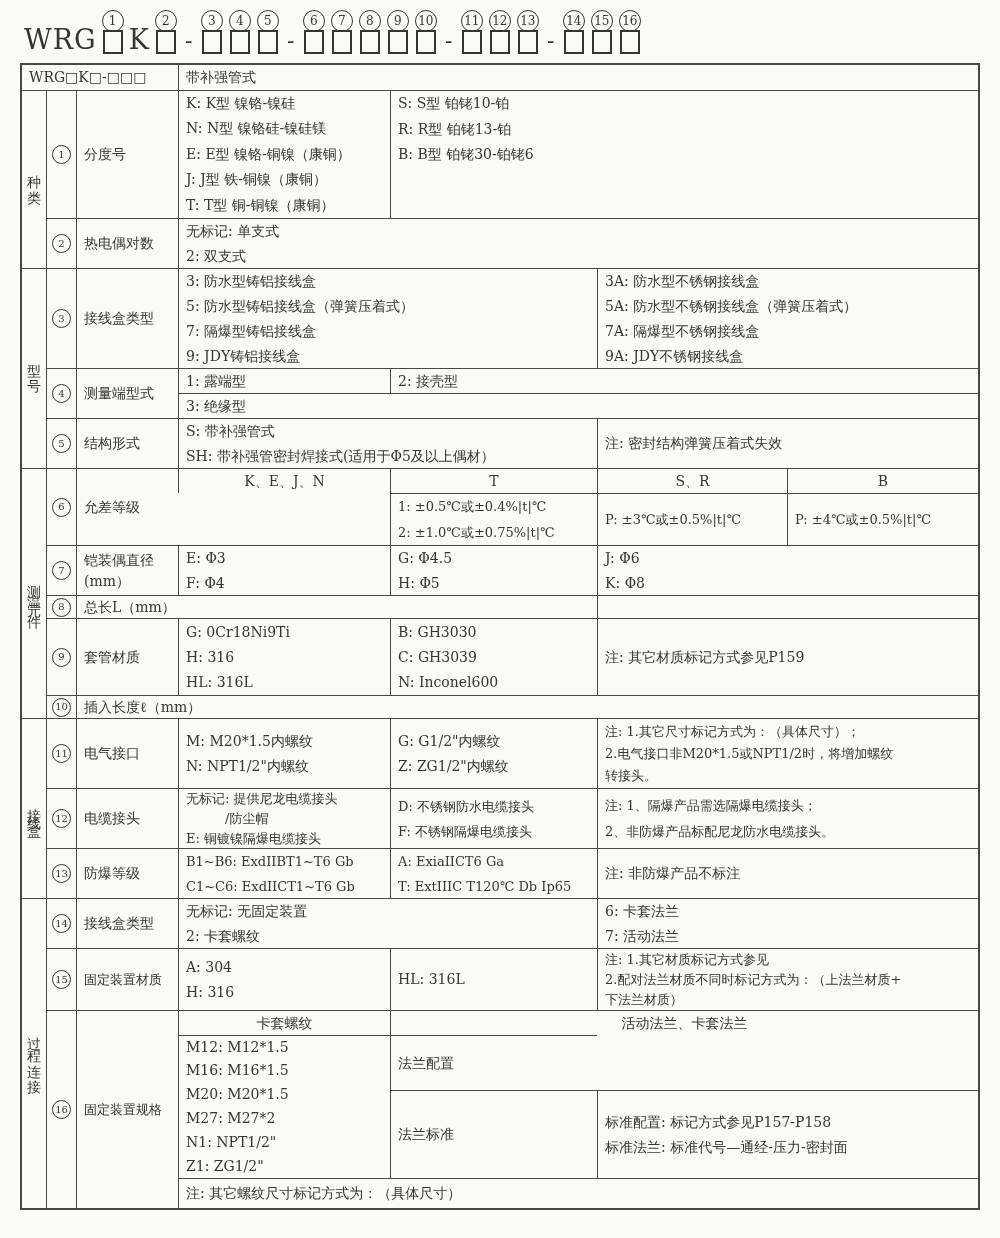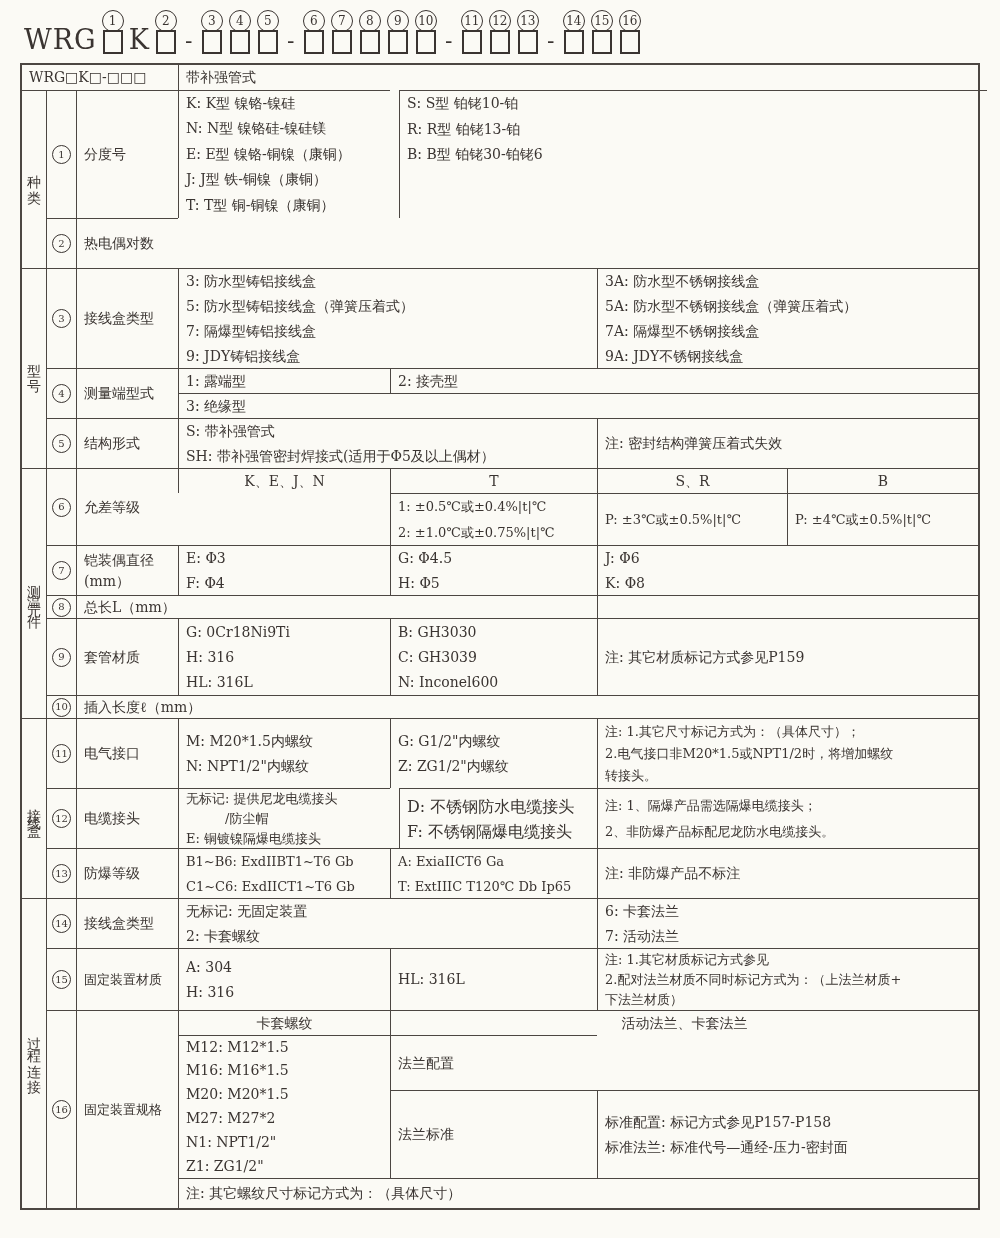--- a/index.html
+++ b/index.html
@@ -22,21 +22,21 @@
   .hid{visibility:hidden;}
   
   .tbl{position:absolute; left:20px; top:63px; width:960px; height:1147px;
        border:2px solid #4c4642; box-sizing:border-box;}
   .c{position:absolute; box-sizing:border-box;
      border-left:1px solid #4c4642; border-top:1px solid #4c4642;
      display:flex; align-items:center; padding-left:7px;
      white-space:pre-line; line-height:25px; overflow:hidden;}
   .c.noL{border-left:none;}
   .c.noT{border-top:none;}
-  .c.top{align-items:flex-start;margin-left:9px;}
+  .c.top{align-items:flex-start;}
   .c.ctr{justify-content:center; padding-left:0; text-align:center;}
   .vert{writing-mode:vertical-rl; text-orientation:upright;}
   .circ{display:inline-flex; align-items:center; justify-content:center;
         width:17px; height:17px; border:1px solid #3a3431; border-radius:50%;
         font-size:10px; line-height:1; flex:none;}
 </style>
 </head>
 <body>
 
 <div class="page">
@@ -201,20 +201,22 @@
 
     <div class="c" style="left:156px;top:25px;width:212px;height:128px;line-height:25.6px">K: K型 镍铬-镍硅
 N: N型 镍铬硅-镍硅镁
 E: E型 镍铬-铜镍（康铜）
 J: J型 铁-铜镍（康铜）
 T: T型 铜-铜镍（康铜）</div>
     <div class="c top" style="left:368px;top:25px;width:588px;height:128px;line-height:25.6px">S: S型 铂铑10-铂
 R: R型 铂铑13-铂
 B: B型 铂铑30-铂铑6</div>
 
+    <div class="c" style="left:156px;top:153px;width:800px;height:50px">无标记: 单支式
+2: 双支式</div>
 
     <div class="c" style="left:156px;top:203px;width:419px;height:100px">3: 防水型铸铝接线盒
 5: 防水型铸铝接线盒（弹簧压着式）
 7: 隔爆型铸铝接线盒
 9: JDY铸铝接线盒</div>
     <div class="c" style="left:575px;top:203px;width:381px;height:100px">3A: 防水型不锈钢接线盒
 5A: 防水型不锈钢接线盒（弹簧压着式）
 7A: 隔爆型不锈钢接线盒
 9A: JDY不锈钢接线盒</div>
 
@@ -259,21 +261,21 @@
 N: NPT1/2"内螺纹</div>
     <div class="c" style="left:368px;top:653px;width:207px;height:70px">G: G1/2"内螺纹
 Z: ZG1/2"内螺纹</div>
     <div class="c" style="left:575px;top:653px;width:381px;height:70px;line-height:22px;font-size:13px">注: 1.其它尺寸标记方式为：（具体尺寸）；
 2.电气接口非M20*1.5或NPT1/2时，将增加螺纹
 转接头。</div>
 
     <div class="c" style="left:156px;top:723px;width:212px;height:60px;line-height:20px;font-size:13px">无标记: 提供尼龙电缆接头
 　　　/防尘帽
 E: 铜镀镍隔爆电缆接头</div>
-    <div class="c" style="left:377px;top:723px;width:207px;height:60px;font-size:16px">D: 不锈钢防水电缆接头
+    <div class="c" style="left:368px;top:723px;width:207px;height:60px;font-size:13px">D: 不锈钢防水电缆接头
 F: 不锈钢隔爆电缆接头</div>
     <div class="c" style="left:575px;top:723px;width:381px;height:60px;line-height:26px;font-size:13px">注: 1、隔爆产品需选隔爆电缆接头；
 2、非防爆产品标配尼龙防水电缆接头。</div>
 
     <div class="c" style="left:156px;top:783px;width:212px;height:50px;font-size:13px">B1~B6: ExdIIBT1~T6 Gb
 C1~C6: ExdIICT1~T6 Gb</div>
     <div class="c" style="left:368px;top:783px;width:207px;height:50px;font-size:13px">A: ExiaIICT6  Ga
 T: ExtIIIC T120℃ Db Ip65</div>
     <div class="c" style="left:575px;top:783px;width:381px;height:50px">注: 非防爆产品不标注</div>
 

